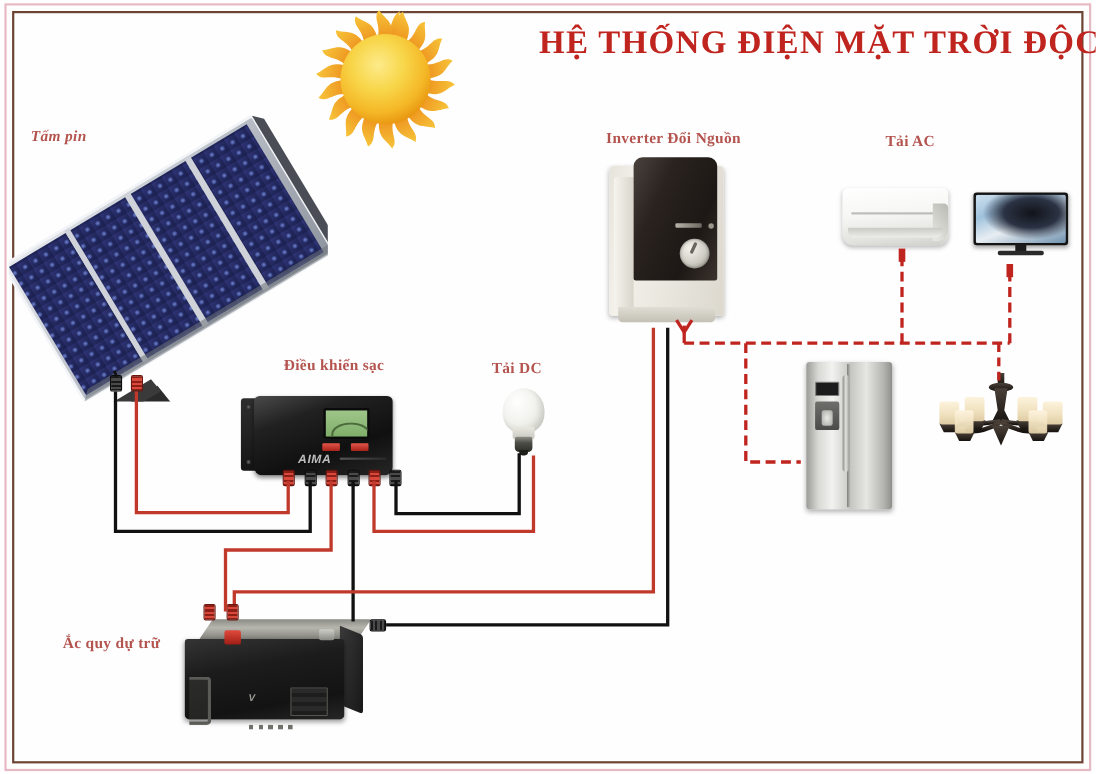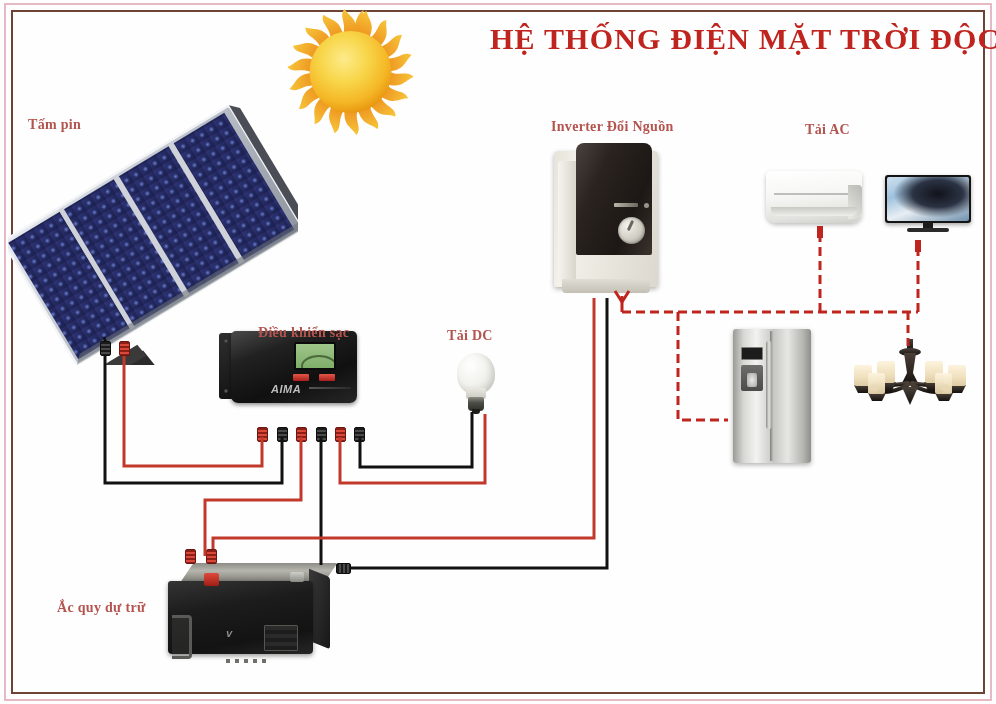--- a/index.html
+++ b/index.html
@@ -42,35 +42,35 @@
   
   .lbl {
     position: absolute;
     font-family: "Liberation Serif", serif;
     font-size: 14px;
     font-weight: 700;
     color: #b4544f;
     white-space: nowrap;
     letter-spacing: .3px;
   }
-  #lbl-panel   { left: 28px;  top: 117px; }
+  #lbl-panel   { left: 28px;  top: 117px; font-style: italic; }
   #lbl-ctrl    { left: 258px; top: 325px; }
   #lbl-dcload  { left: 447px; top: 328px; }
   #lbl-inv     { left: 551px; top: 119px; }
   #lbl-acload  { left: 805px; top: 122px; }
-  #lbl-batt    { left: 57px;  top: 600px; }
+  #lbl-batt    { left: 57px;  top: 578px; }
 
   
   #sun { position: absolute; left: 283px; top: 8px; width: 135px; height: 128px; }
 
   
   #panel { position: absolute; left: 8px; top: 85px; width: 290px; height: 280px; }
 
   
-  #controller { position: absolute; left: 219px; top: 331px; width: 132px; height: 78px; }
+  #controller { position: absolute; left: 219px; top: 360px; width: 132px; height: 78px; }
   .cc-body {
     position: absolute; left: 12px; top: 0; width: 126px; height: 72px;
     background: linear-gradient(160deg,#4a4a4a 0%,#212121 28%,#101010 65%,#262626 100%);
     border-radius: 5px 5px 7px 7px;
     box-shadow: 0 2px 4px rgba(0,0,0,.45);
   }
   .cc-wing {
     position: absolute; top: 2px; width: 15px; height: 66px;
     background: linear-gradient(180deg,#2e2e2e,#151515);
     border-radius: 3px;

